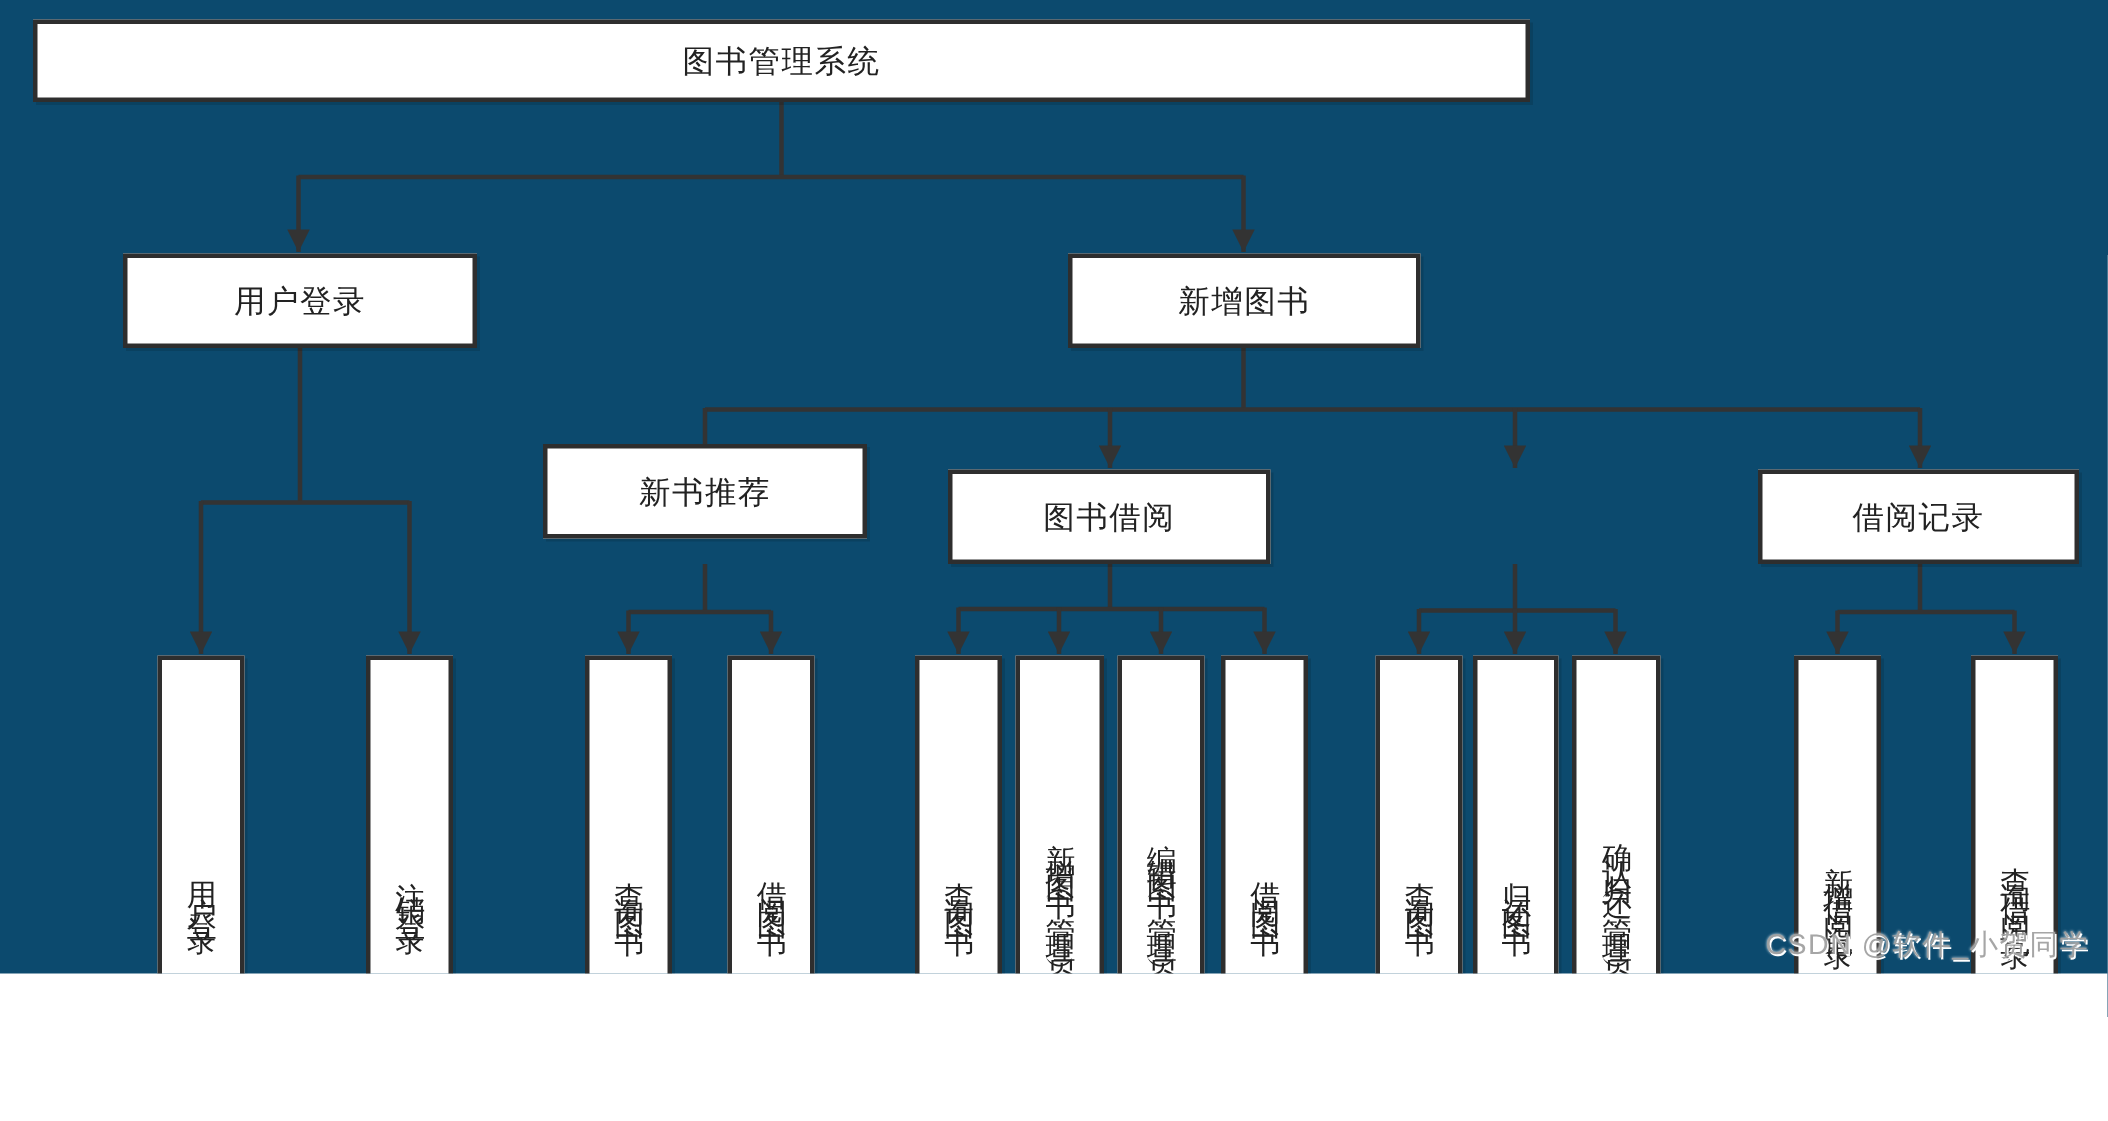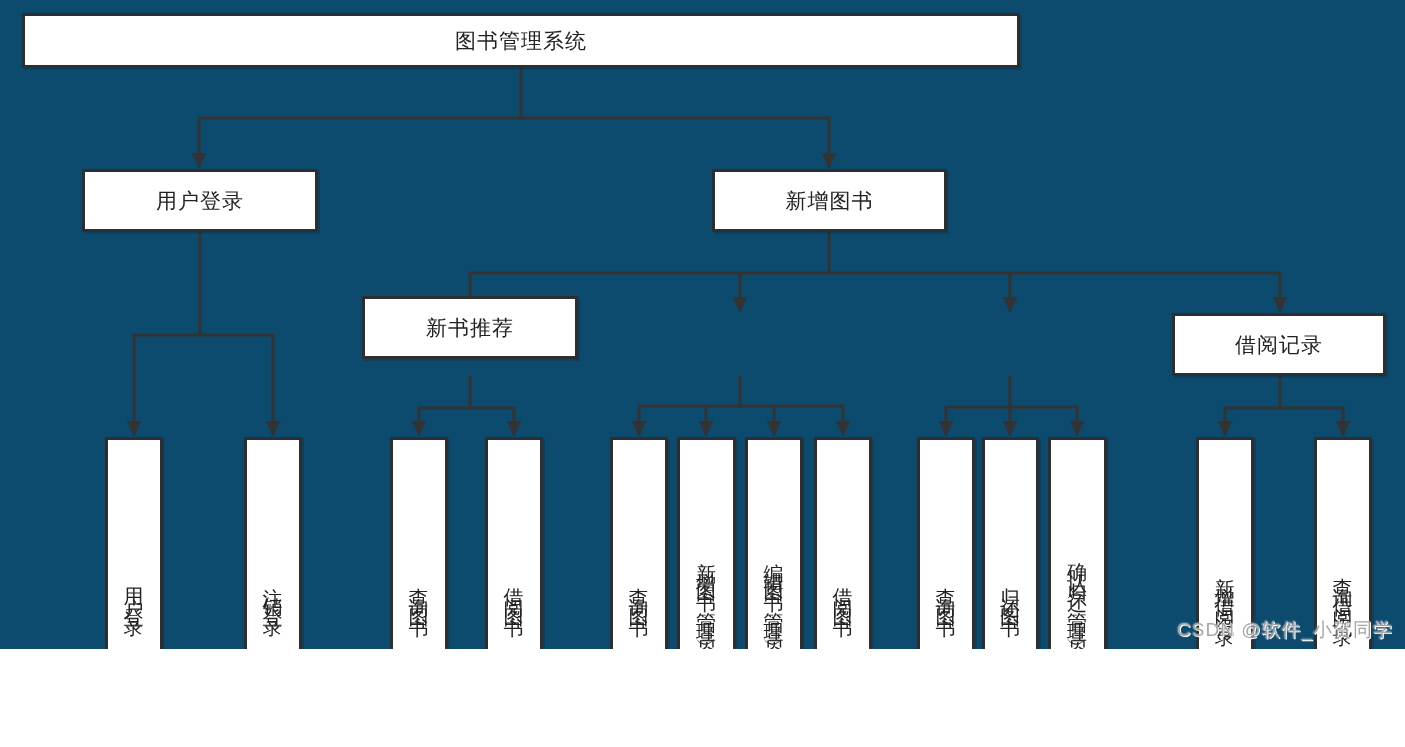--- a/index.html
+++ b/index.html
@@ -116,20 +116,23 @@
   <div class="box" style="left:82px; top:169px; width:236px; height:63px;">
     <span>用户登录</span>
   </div>
   <div class="box" style="left:712px; top:169px; width:235px; height:63px;">
     <span>新增图书</span>
   </div>
 
   <div class="box" style="left:362px; top:296px; width:216px; height:63px;">
     <span>新书推荐</span>
   </div>
+  <div class="box" style="left:632px; top:313px; width:215px; height:63px;">
+    <span>图书借阅</span>
+  </div>
   <div class="box" style="left:1172px; top:313px; width:214px; height:63px;justify-content:center;">
     <span>借阅记录</span>
   </div>
 
   <div class="box leaf" style="left:105px; top:437px; width:58px; height:300px;">
     <span>用户登录</span>
   </div>
   <div class="box leaf" style="left:244px; top:437px; width:58px; height:300px;">
     <span>注销登录</span>
   </div>

